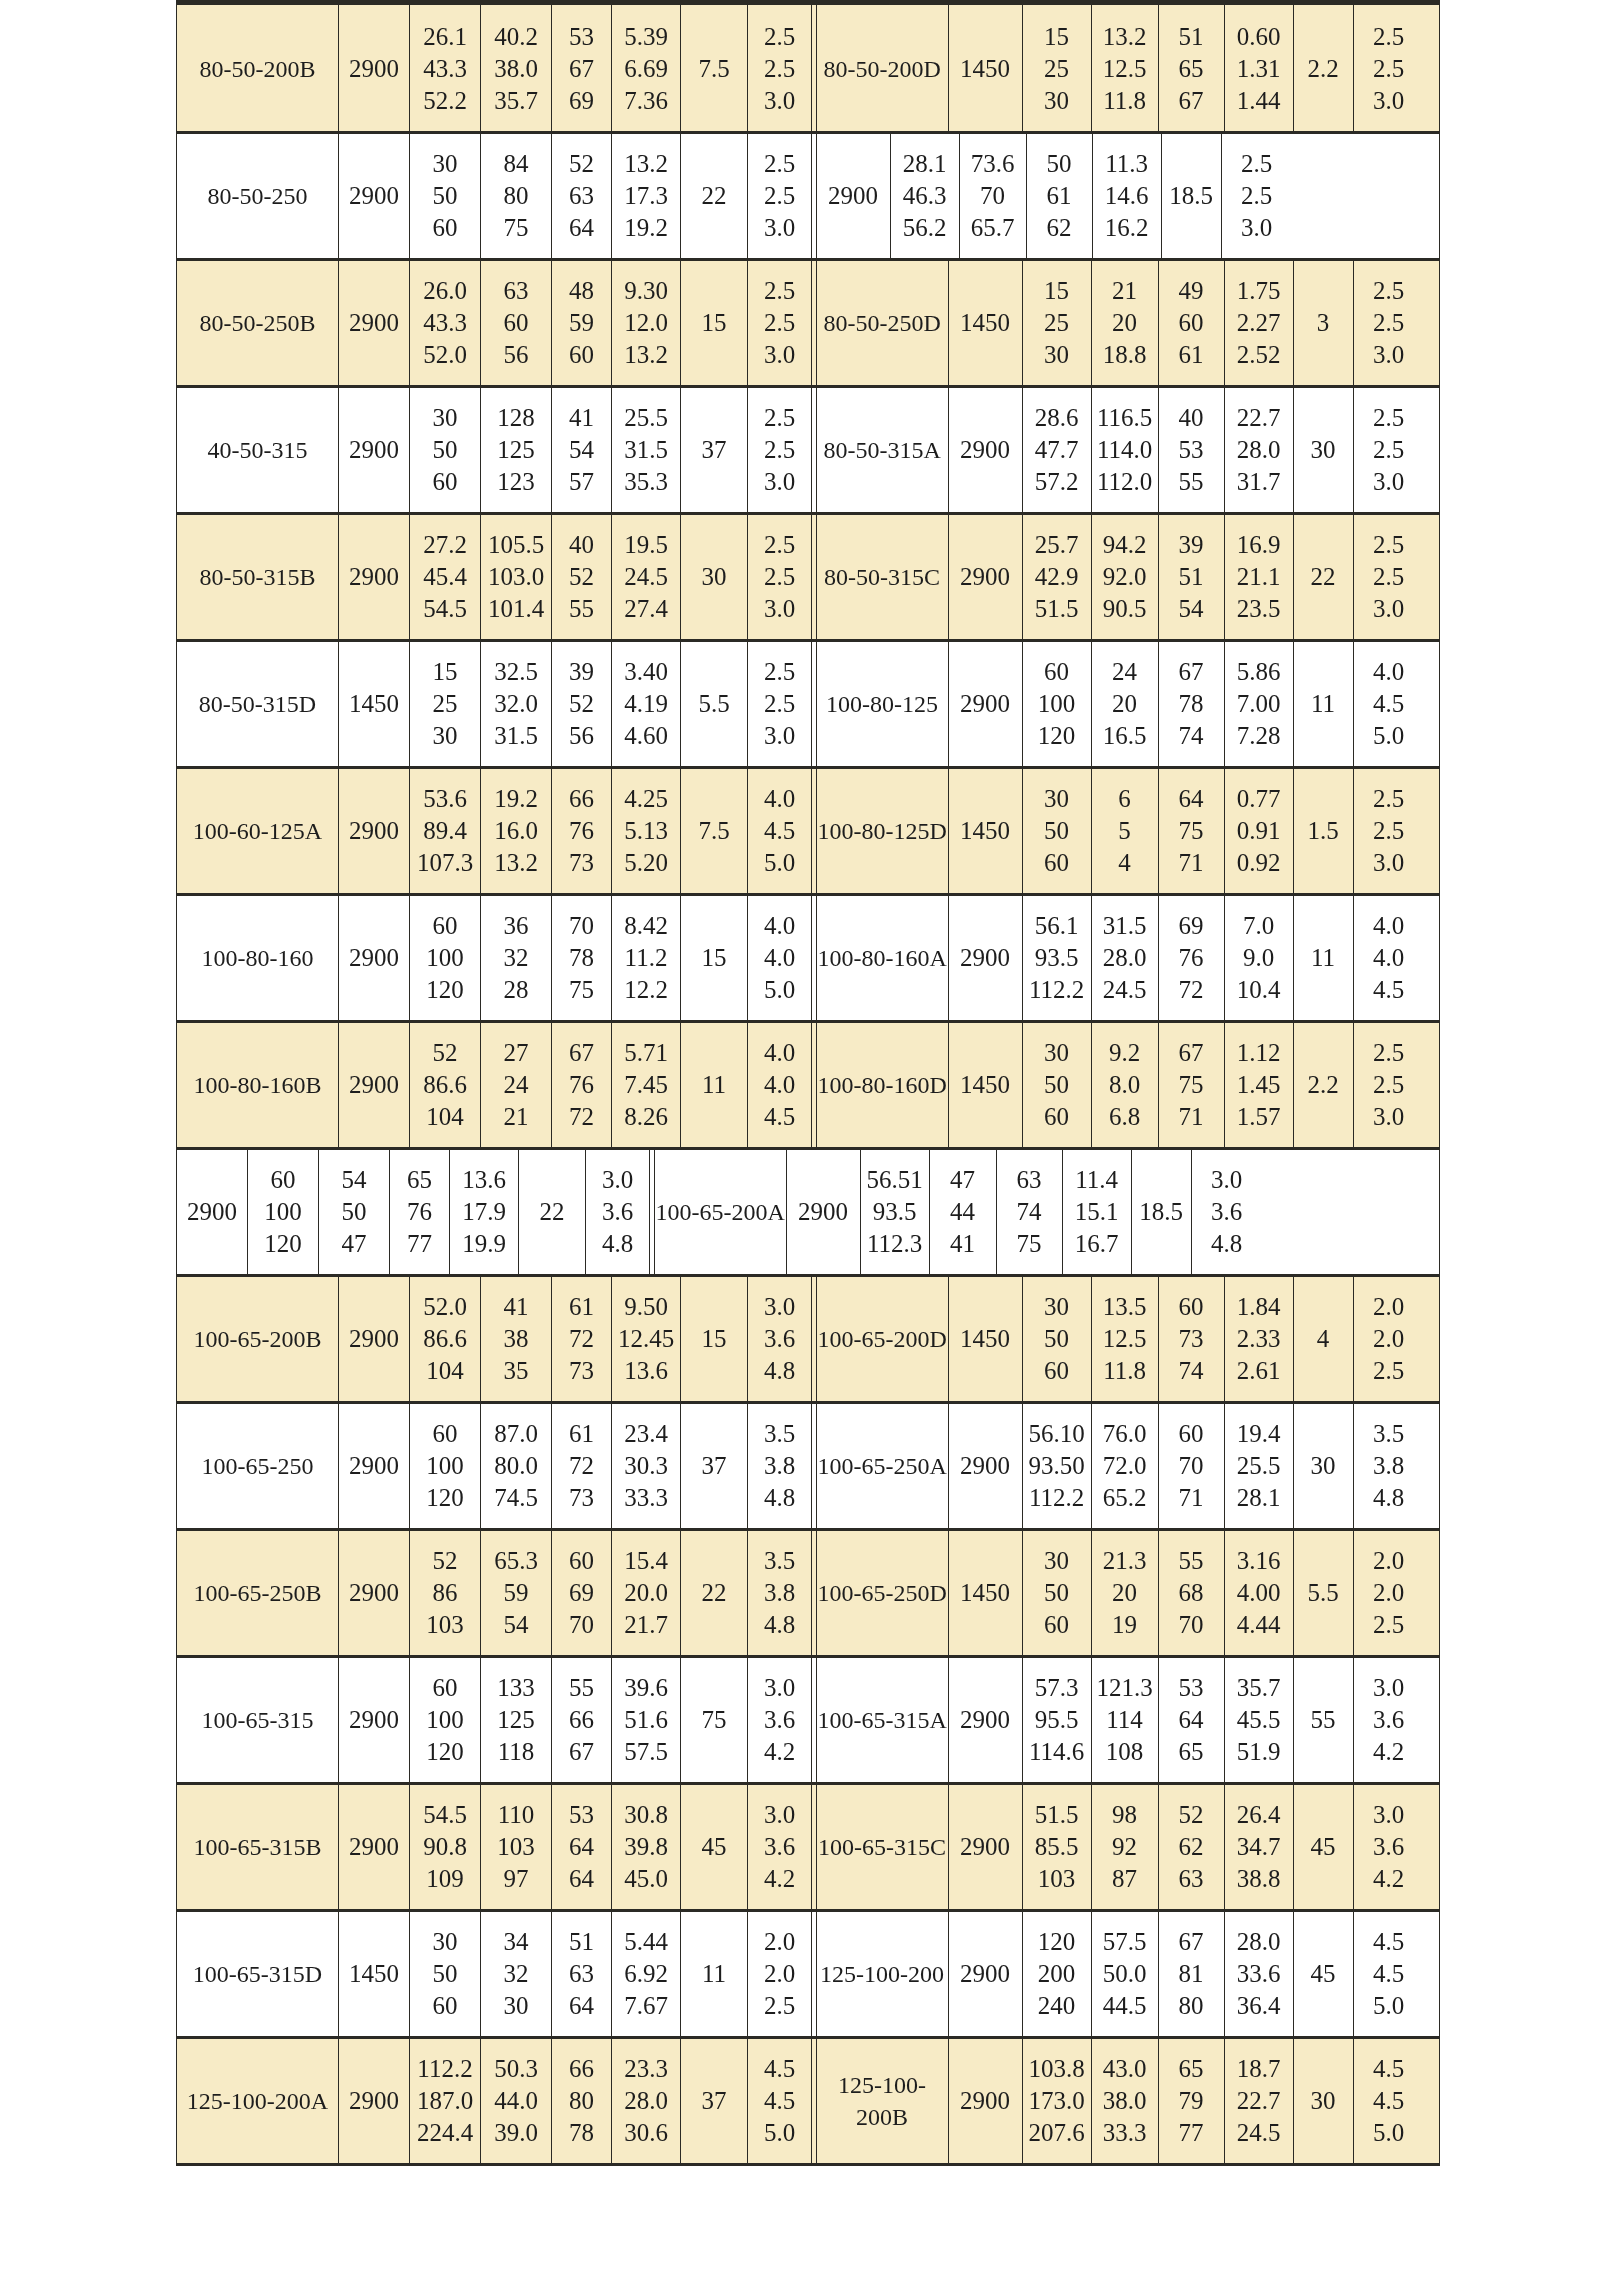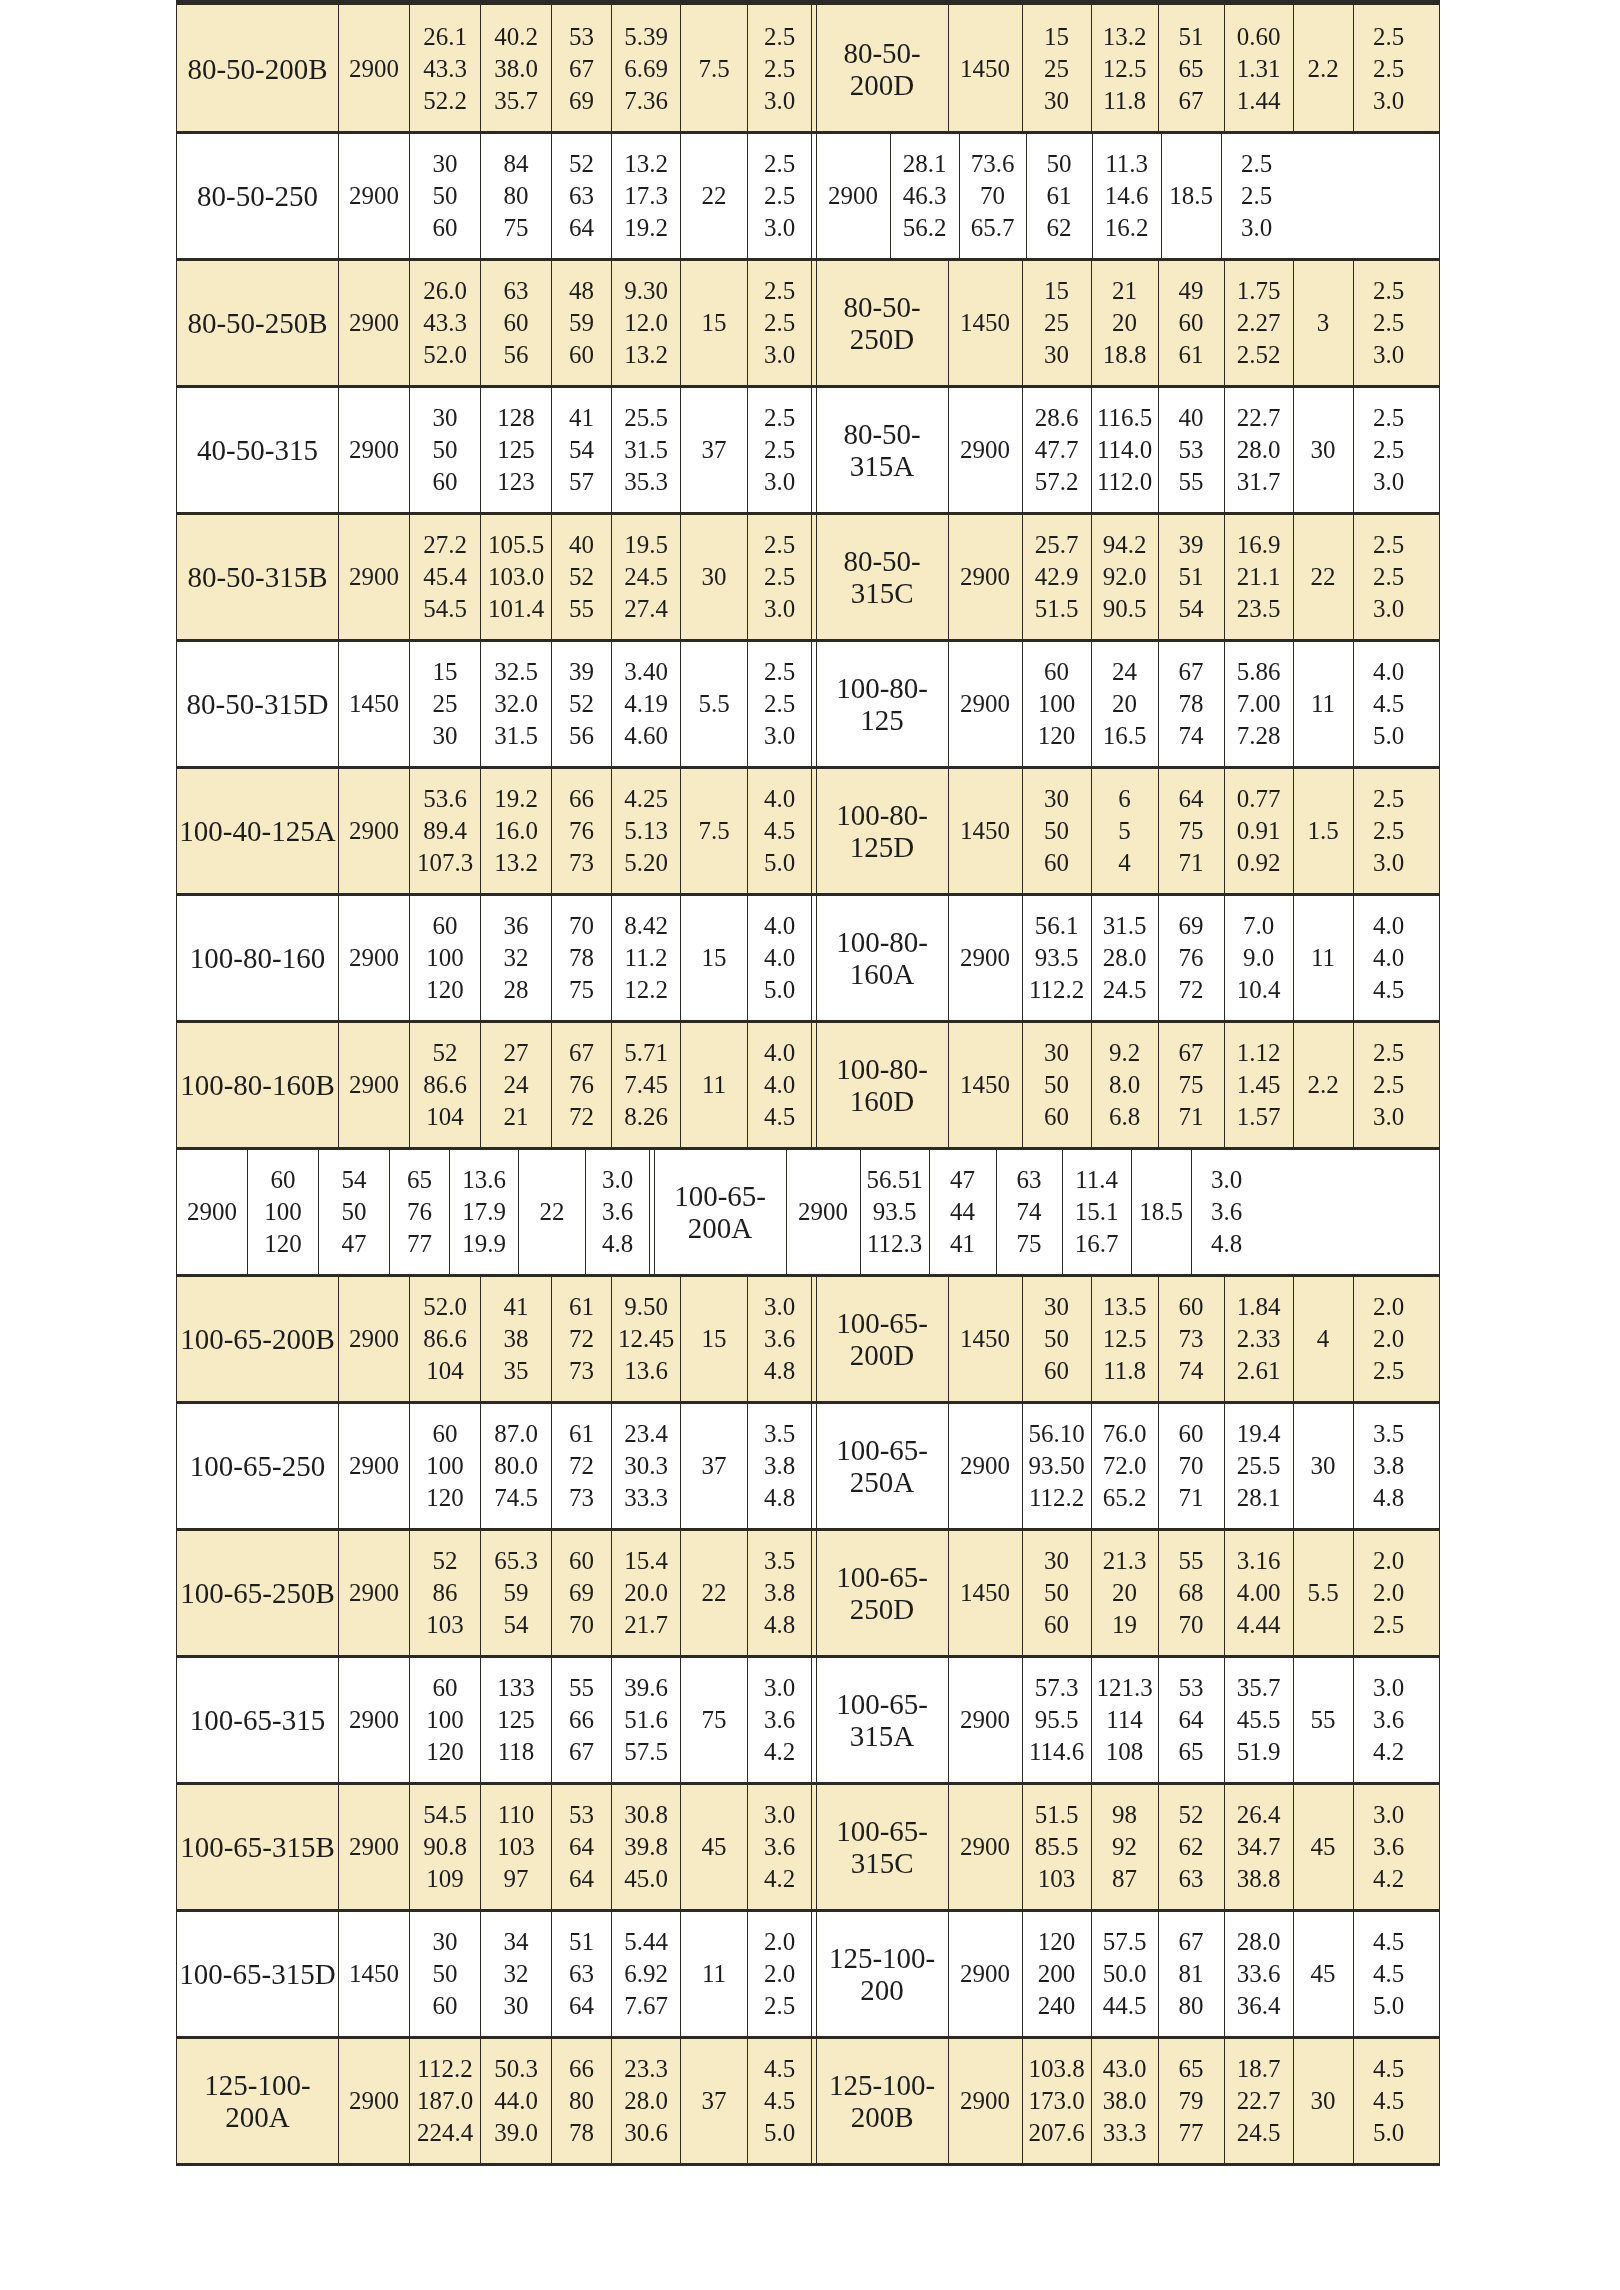--- a/index.html
+++ b/index.html
@@ -41,21 +41,21 @@
   .cell{
     flex:0 0 auto;height:100%;
     border-right:1.8px solid var(--border);
     display:flex;flex-direction:column;
     align-items:center;justify-content:center;
     font-size:25px;line-height:32px;
     box-sizing:content-box;
     overflow:hidden;
   }
   .half .cell:last-child{border-right:none;}
-  .c-model{font-size:29px;justify-content:center;}
+  .c-model{font-size:24px;justify-content:center;}
   .L .c-model{width:161px}.L .c-rpm{width:70px}.L .c-flow{width:70px}.L .c-head{width:70px}
   .L .c-eff{width:59px}.L .c-power{width:68px}.L .c-motor{width:66px}.L .c-npsh{width:63px}
   .R .c-model{width:131px}.R .c-rpm{width:73px}.R .c-flow{width:68px}.R .c-head{width:66px}
   .R .c-eff{width:65px}.R .c-power{width:68px}.R .c-motor{width:59px}.R .c-npsh{width:70px}
   .cell span{display:block;text-align:center;}
 </style>
 </head>
 <body>
 
 <div id="pump-table">
@@ -579,21 +579,21 @@
       <div class="cell c-npsh">
             <span>4.0</span>
             <span>4.5</span>
             <span>5.0</span>
           </div>
     </div>
   </div>
       <div class="row cream">
     <div class="half L">
       <div class="cell c-model">
-            <span>100-40-125A</span>
+            <span>100-60-125A</span>
           </div>
       <div class="cell c-rpm">
             <span>2900</span>
           </div>
       <div class="cell c-flow">
             <span>53.6</span>
             <span>89.4</span>
             <span>107.3</span>
           </div>
       <div class="cell c-head">

